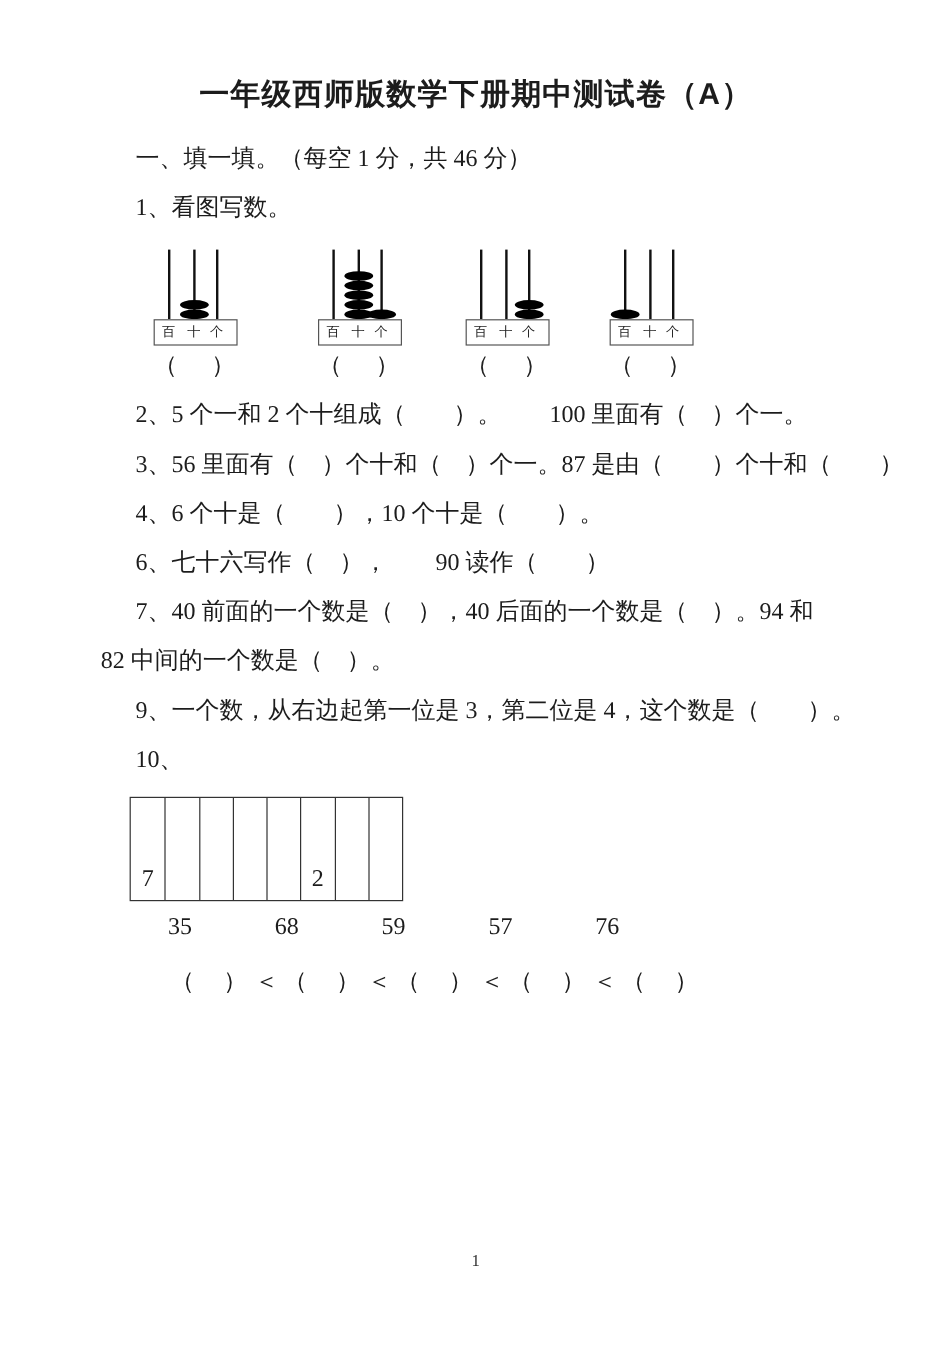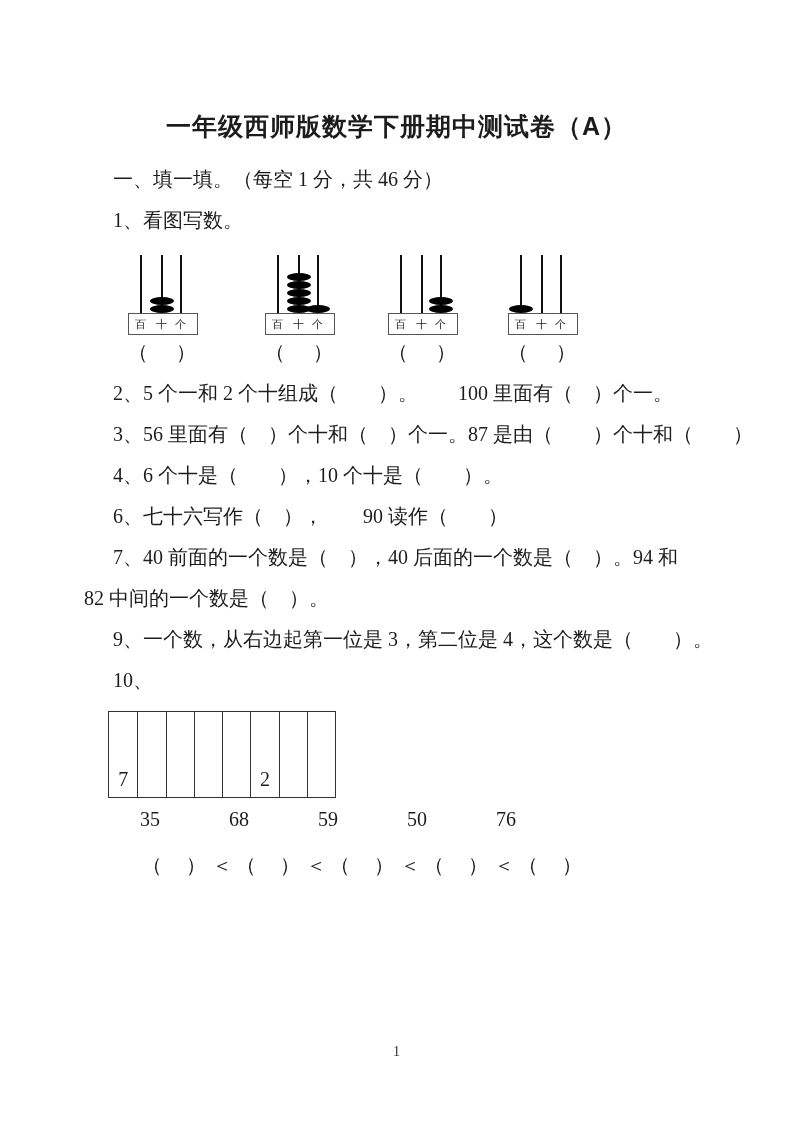--- a/index.html
+++ b/index.html
@@ -7,21 +7,21 @@
     position:relative;
     width:793px;height:1122px;
     background:#ffffff;
     color:#1c1c1c;
     font-family:"Liberation Serif","DejaVu Serif",serif;
     overflow:hidden;
   }
   .content{padding:0 84px;}
   .doc-title{
     margin:0;
-    padding-top:107px;
+    padding-top:60px;
     text-align:center;
     font-family:"Liberation Sans","DejaVu Sans",sans-serif;
     font-weight:bold;
     font-size:25px;
     line-height:38px;
     letter-spacing:1px;
   }
   .qline{
     margin:0;
     font-size:20px;
@@ -204,21 +204,21 @@
           <span class="strip-val">2</span>
         </div>
         <div class="strip-cell">
           <span class="strip-val"></span>
         </div>
         <div class="strip-cell">
           <span class="strip-val"></span>
         </div>
       </div>
 
-    <div class="numbers-row" id="numbers-row"><span class="number-slot">35</span><span class="number-slot">68</span><span class="number-slot">59</span><span class="number-slot">50</span><span class="number-slot">76</span></div>
+    <div class="numbers-row" id="numbers-row"><span class="number-slot">35</span><span class="number-slot">68</span><span class="number-slot">59</span><span class="number-slot">57</span><span class="number-slot">76</span></div>
     <div class="compare-row" id="compare-row">
         <span class="compare-blank">（　）</span>
         <span class="compare-op">＜</span>
         <span class="compare-blank">（　）</span>
         <span class="compare-op">＜</span>
         <span class="compare-blank">（　）</span>
         <span class="compare-op">＜</span>
         <span class="compare-blank">（　）</span>
         <span class="compare-op">＜</span>
         <span class="compare-blank">（　）</span>

